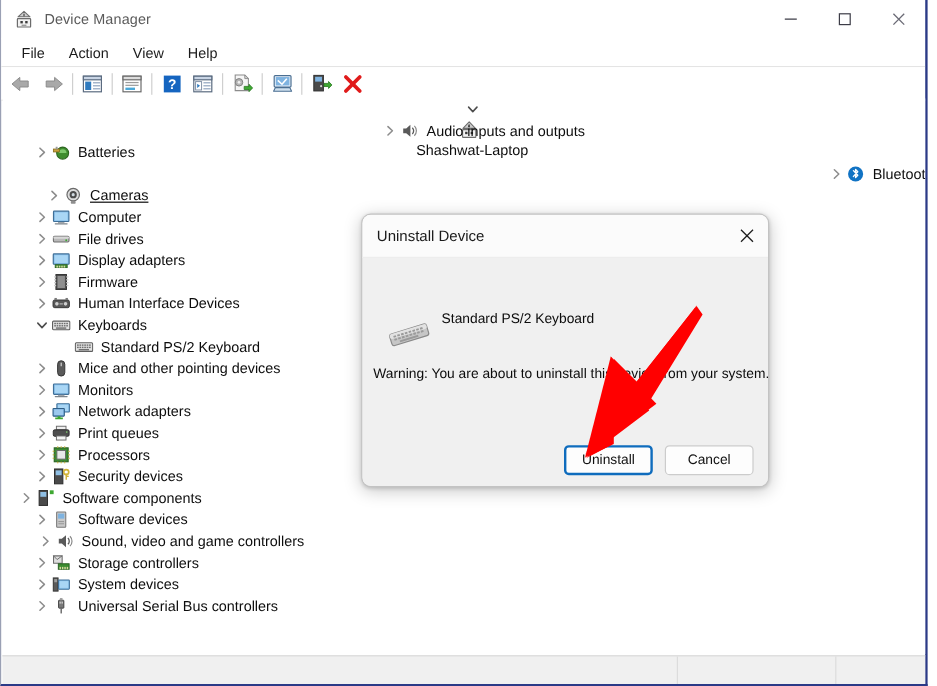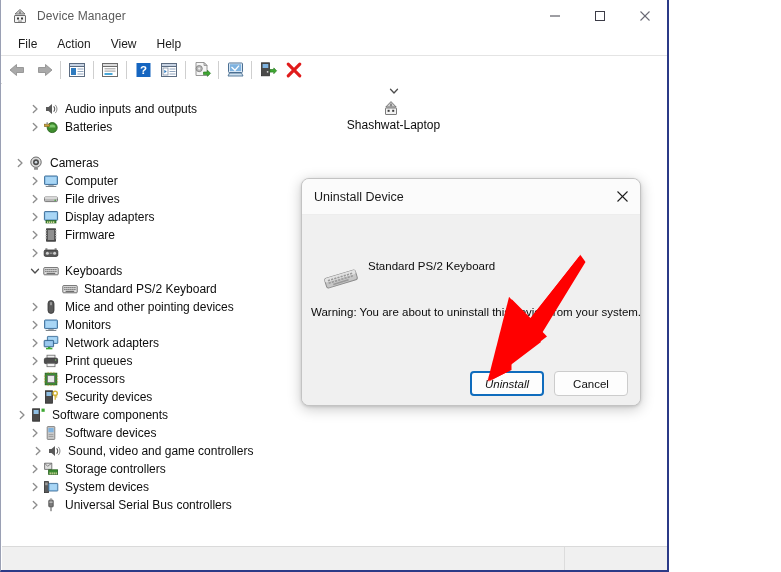--- a/index.html
+++ b/index.html
@@ -12,21 +12,21 @@
     height: 572px;
     overflow: hidden;
     font-family: "Liberation Sans", sans-serif;
     -webkit-font-smoothing: antialiased;
   }
 
   
   #window {
     position: absolute;
     left: 0; top: 0;
-    width: 669px;
+    width: 773px;
     height: 572px;
     background: #ffffff;
     box-sizing: border-box;
     border-right: 2px solid #2b3a87;
     border-bottom: 2px solid #2b3a87;
     border-left: 1px solid #9aa0b4;
     overflow: hidden;
   }
 
   
@@ -242,21 +242,20 @@
     border: 1px solid #cccccc;
     border-radius: 4px;
     display: flex;
     align-items: center;
     justify-content: center;
     box-sizing: border-box;
   }
   .dlg-btn.default {
     border: 2px solid #0f6cbd;
     background: #fdfdfd;
-    font-style: italic;
   }
 
   
   #arrow-annotation {
     position: absolute;
     left: 480px;
     top: 250px;
     width: 120px;
     height: 145px;
     pointer-events: none;
@@ -419,21 +418,21 @@
           <rect x="2.5" y="8" width="11" height="6.5" rx="0.4" fill="#f2f2f2" stroke="#6c6c6c" stroke-width="0.9"></rect>
           <rect x="4.6" y="9.8" width="2" height="2" fill="#3b3b3b"></rect>
           <rect x="9.2" y="9.8" width="2" height="2" fill="#3b3b3b"></rect>
           <path d="M8 1.6 L13.2 7 L2.8 7 Z" fill="#cfcfcf" stroke="#6c6c6c" stroke-width="0.9" stroke-linejoin="round"></path>
           <rect x="7.3" y="3.6" width="1.4" height="2.6" fill="#6c6c6c"></rect>
         </svg>
       </span>
       <span class="row-label">Shashwat-Laptop</span>
     </div>
 
-    <div class="tree-row" style="padding-left:25px;">
+    <div class="tree-row" style="padding-left:25px;justify-content:center;">
       <span class="chev">
         <svg width="10" height="10" viewBox="0 0 10 10">
             <path d="M3.3 1.5 L7 5 L3.3 8.5" fill="none" stroke="#8d8d8d" stroke-width="1.3" stroke-linecap="round" stroke-linejoin="round"></path>
           </svg>
       </span>
       <span class="row-icon">
         <svg width="16" height="16" viewBox="0 0 16 16">
           <path d="M3 6 L5.5 6 L9 3 L9 13 L5.5 10 L3 10 Z" fill="#5a5a5a"></path>
           <path d="M10.6 5.4 A3.6 3.6 0 0 1 10.6 10.6" fill="none" stroke="#5a5a5a" stroke-width="1.1"></path>
           <path d="M12.3 3.9 A5.8 5.8 0 0 1 12.3 12.1" fill="none" stroke="#8a8a8a" stroke-width="1"></path>
@@ -467,21 +466,21 @@
       </span>
       <span class="row-icon">
         <svg width="16" height="16" viewBox="0 0 16 16">
           <circle cx="8" cy="8" r="6.3" fill="#1173c4"></circle>
           <path d="M6.2 5.2 L9.8 9.1 L8 10.9 L8 4.3 L9.8 6.1 L6.2 10" fill="none" stroke="#ffffff" stroke-width="1.15" stroke-linejoin="round" stroke-linecap="round"></path>
         </svg>
       </span>
       <span class="row-label">Bluetooth</span>
     </div>
 
-    <div class="tree-row" style="padding-left:10px;">
+    <div class="tree-row" style="padding-left:35px;text-decoration:underline;">
       <span class="chev">
         <svg width="10" height="10" viewBox="0 0 10 10">
             <path d="M3.3 1.5 L7 5 L3.3 8.5" fill="none" stroke="#8d8d8d" stroke-width="1.3" stroke-linecap="round" stroke-linejoin="round"></path>
           </svg>
       </span>
       <span class="row-icon">
         <svg width="16" height="16" viewBox="0 0 16 16">
           <circle cx="8" cy="7.2" r="5.2" fill="#dcdcdc" stroke="#6a6a6a" stroke-width="1"></circle>
           <circle cx="8" cy="7.2" r="3" fill="#4a4a4a"></circle>
           <circle cx="8" cy="7.2" r="1.3" fill="#cfd8df"></circle>
@@ -578,20 +577,21 @@
       <span class="row-icon">
         <svg width="16" height="16" viewBox="0 0 16 16">
           <rect x="1.2" y="5" width="13.6" height="6.4" rx="1.4" fill="#585858" stroke="#343434" stroke-width="0.8"></rect>
           <circle cx="4.4" cy="8.2" r="1.5" fill="#cfcfcf"></circle>
           <circle cx="11.6" cy="8.2" r="1.5" fill="#cfcfcf"></circle>
           <rect x="6.6" y="7.5" width="2.8" height="1.4" fill="#9a9a9a"></rect>
           <rect x="2.4" y="3.3" width="2" height="1.7" fill="#7a7a7a"></rect>
           <rect x="11.6" y="3.3" width="2" height="1.7" fill="#7a7a7a"></rect>
         </svg>
       </span>
+      <span class="row-label">Human Interface Devices</span>
     </div>
 
     <div class="tree-row" style="padding-left:25px;">
       <span class="chev">
         <svg width="10" height="10" viewBox="0 0 10 10">
             <path d="M1.5 3.3 L5 7 L8.5 3.3" fill="none" stroke="#4d4d4d" stroke-width="1.3" stroke-linecap="round" stroke-linejoin="round"></path>
           </svg>
       </span>
       <span class="row-icon">
         <svg width="16" height="16" viewBox="0 0 16 16">

